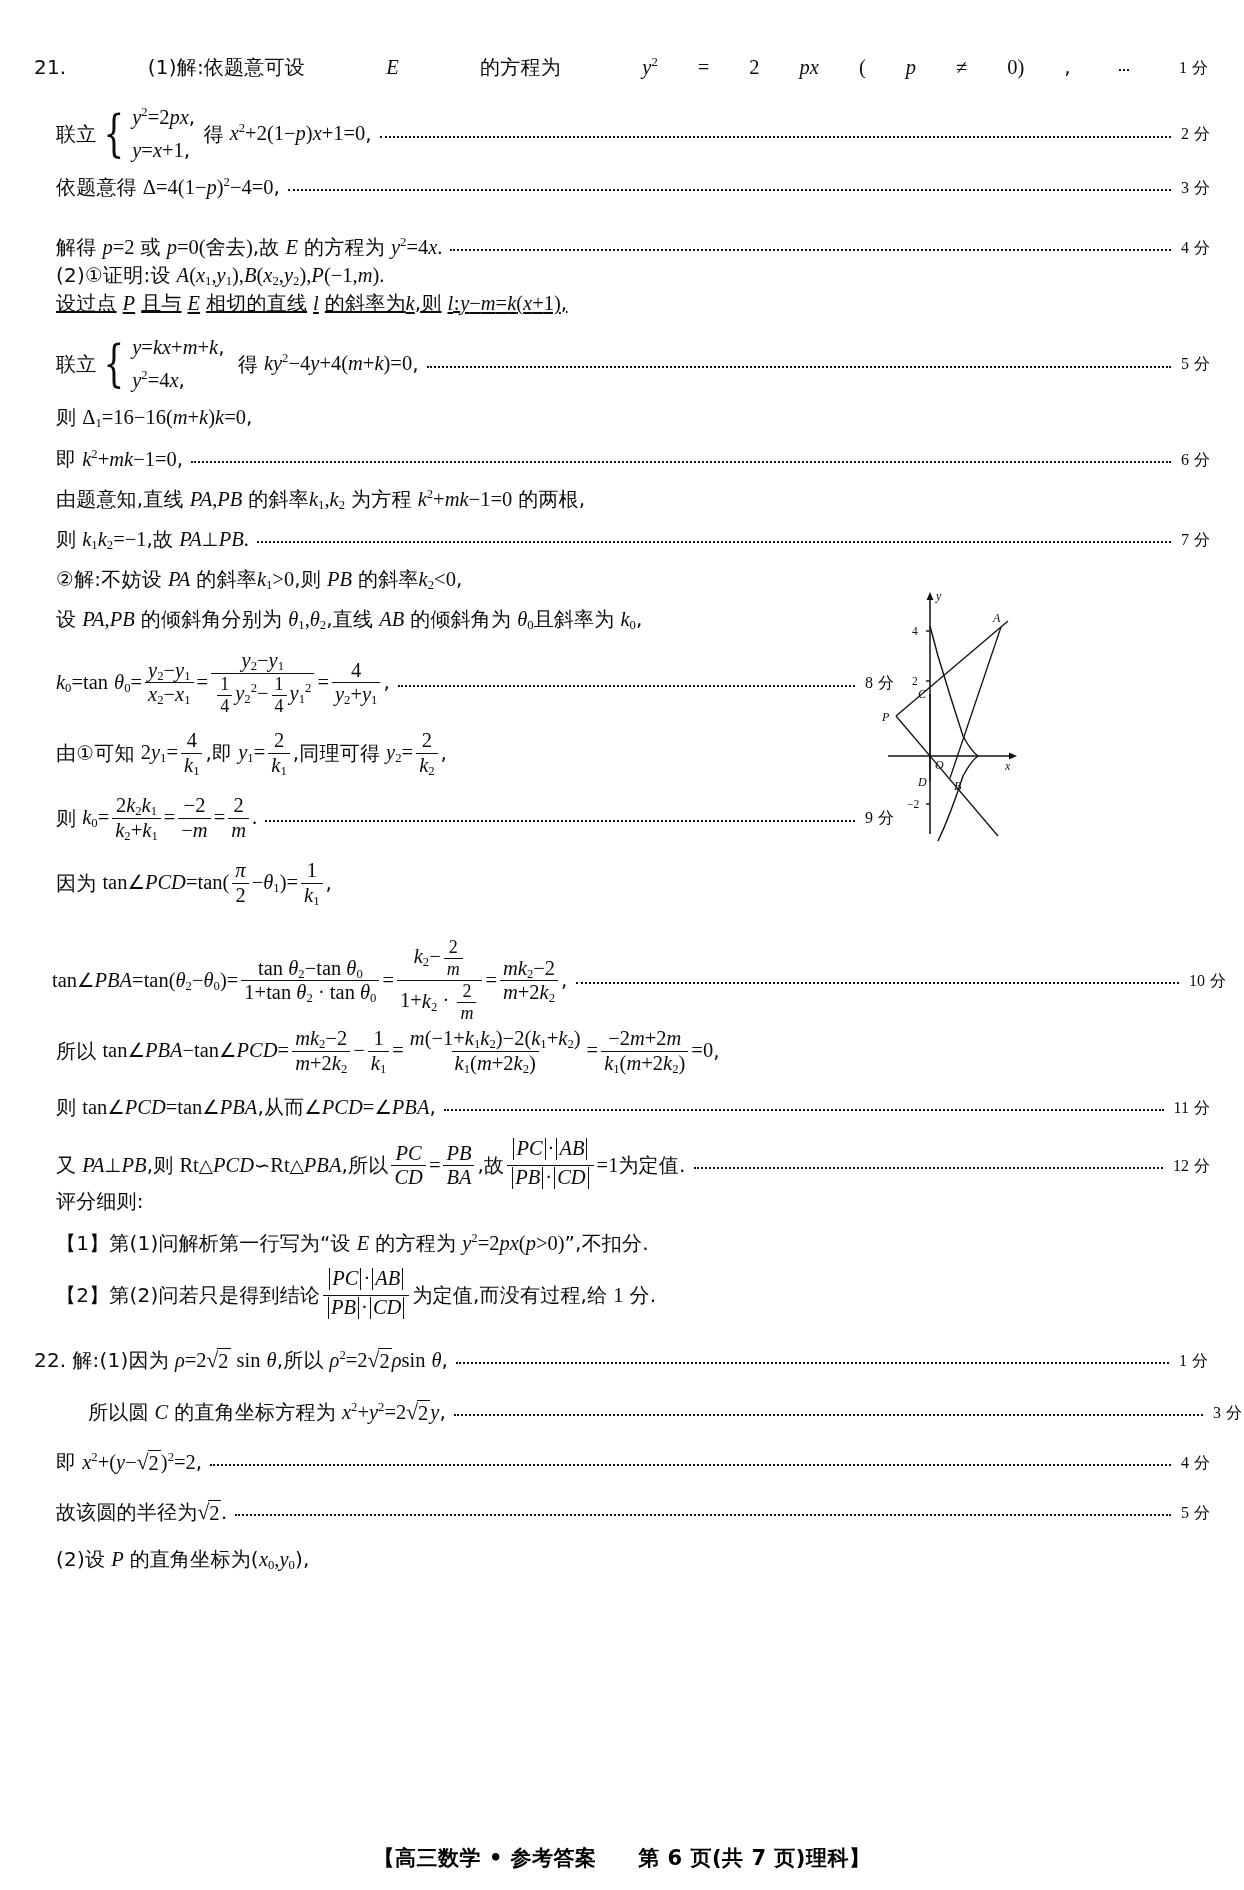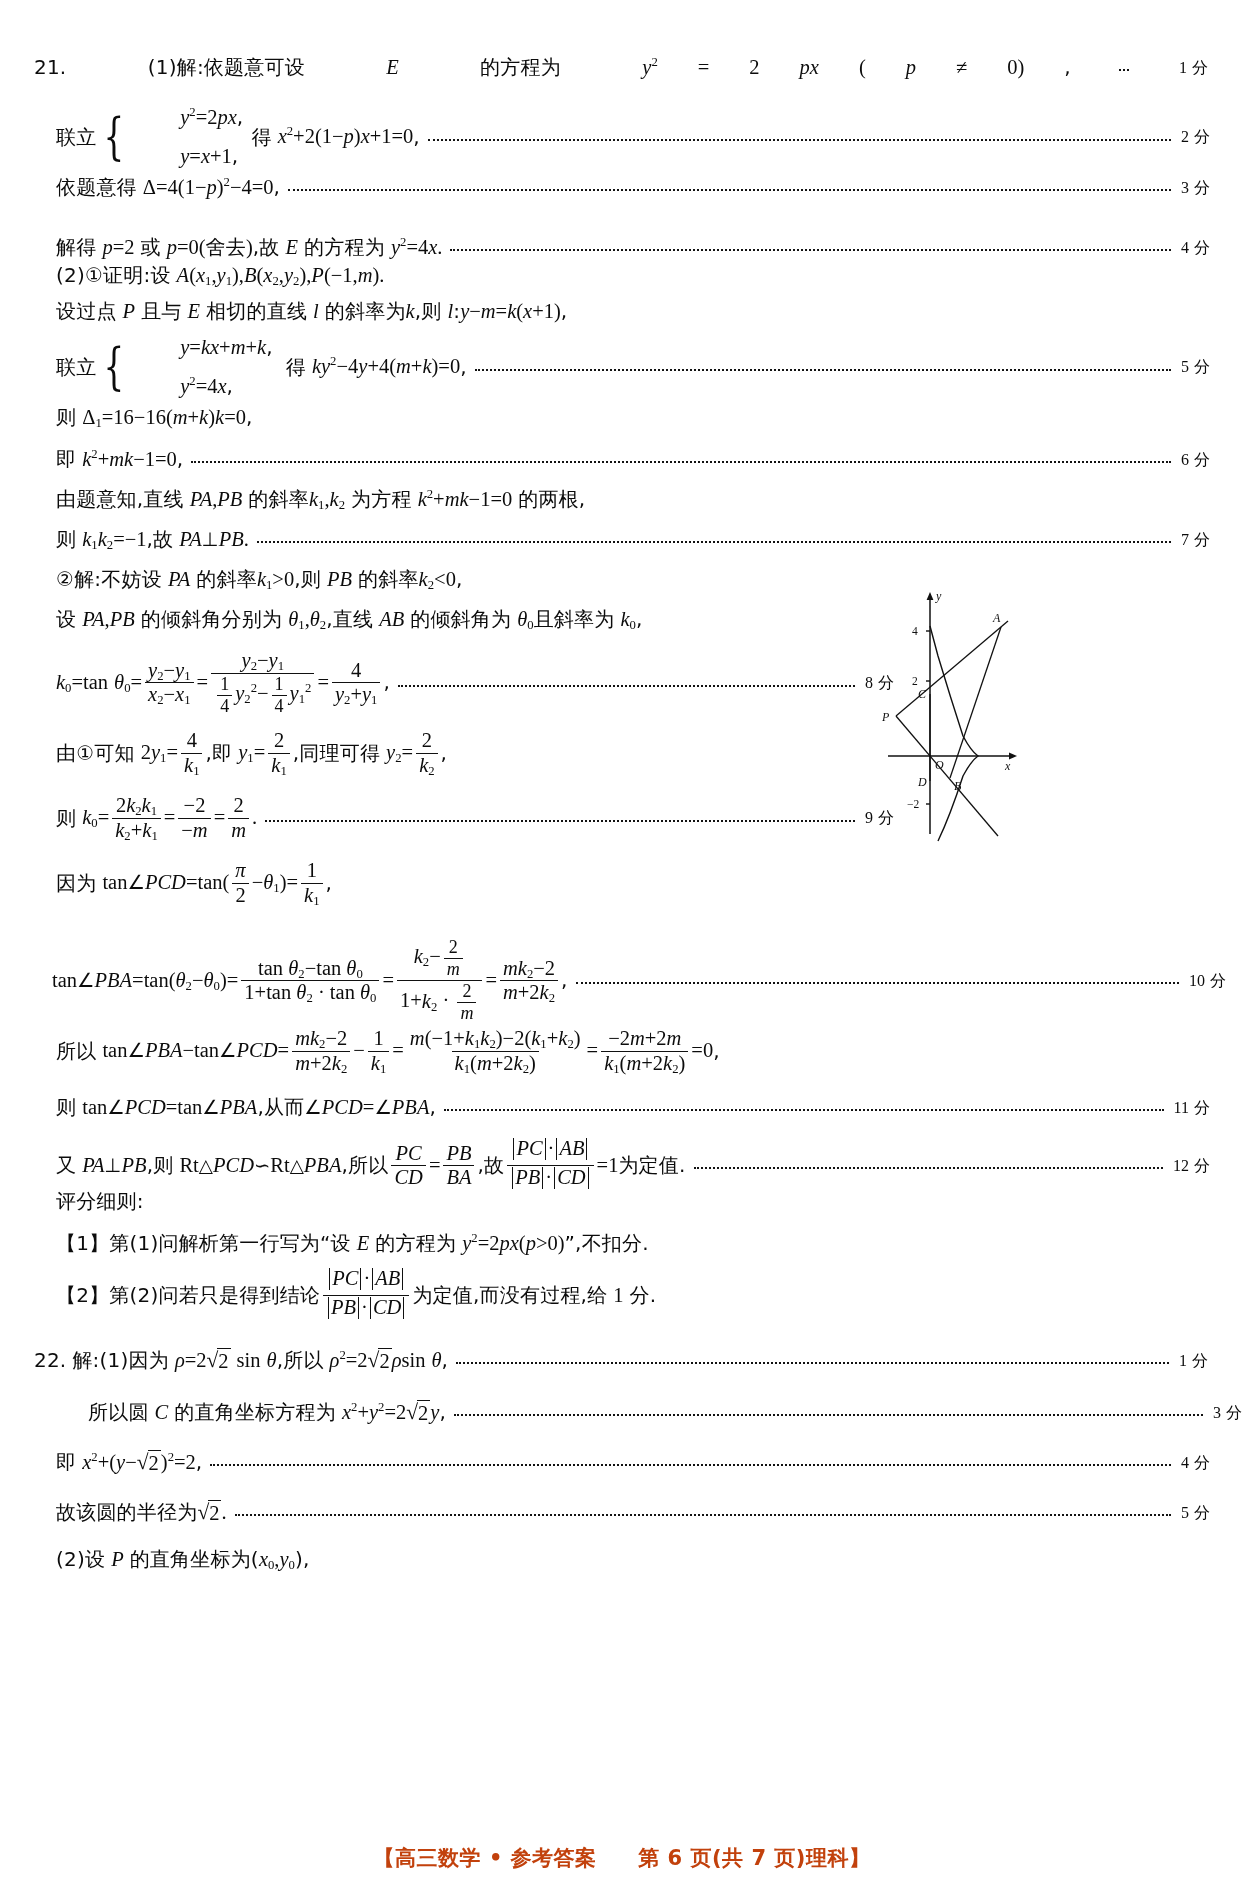--- a/index.html
+++ b/index.html
@@ -51,31 +51,31 @@
   .sqrt{display:inline-flex;align-items:flex-start;}
   .sqrt .rad{font-size:1.05em;margin-right:-1px;}
   .sqrt .rcont{border-top:1.5px solid #111;padding:1px 2px 0 1px;}
 
   
   .system{display:inline-flex;align-items:center;vertical-align:middle;margin:0 2px;}
   .system .brace{
     font-size:50px;line-height:.72;font-family:"DejaVu Serif",serif;
     margin-right:2px;transform:scaleX(.65);display:inline-block;
   }
-  .system .rows{display:inline-flex;flex-direction:column;gap:15px;margin-left:48px;}
+  .system .rows{display:inline-flex;flex-direction:column;gap:9px;}
 
   
   .figure{position:absolute;}
   .figure svg{display:block;}
 
   
   .footer{
     position:absolute;left:0;right:0;bottom:18px;text-align:center;
     font-family:"DejaVu Sans","Liberation Sans",sans-serif;
-    font-weight:bold;font-size:21px;color:#c2410c;letter-spacing:.5px;
+    font-weight:bold;font-size:21px;color:#000000;letter-spacing:.5px;
   }
   .footer .bk{font-family:"DejaVu Sans",sans-serif;}
   .abs{display:inline-flex;align-items:center;}
   .bar{display:inline-block;width:0;border-left:1.6px solid #111;height:1.05em;margin:0 2px;}
   .ang{font-family:"DejaVu Sans",sans-serif;font-size:.95em;}
   .tri{font-family:"DejaVu Sans",sans-serif;font-size:.9em;}
 </style>
 </head>
 <body>
 
@@ -136,21 +136,21 @@
       <span class="mi">x<sub class="sb">2</sub></span>
       <span class="mn">,</span>
       <span class="mi">y<sub class="sb">2</sub></span>
       <span class="mn">),</span>
     <span class="mi">P</span>
       <span class="mn">(−1,</span>
       <span class="mi">m</span>
       <span class="mn">).</span>
   </div>
 
-  <div class="line body-line" style="top:300px;">
+  <div class="line body-line" style="top:292px;text-decoration:underline;">
     <span class="cn">设过点</span><span class="sp"></span><span class="mi">P</span><span class="sp"></span>
     <span class="cn">且与</span><span class="sp"></span><span class="mi">E</span><span class="sp"></span><span class="cn">相切的直线</span><span class="sp"></span>
     <span class="mi">l</span><span class="sp"></span><span class="cn">的斜率为</span><span class="mi">k</span><span class="cn">,则</span><span class="sp"></span>
     <span class="mi">l</span><span class="cn">:</span><span class="mi">y</span>−<span class="mi">m</span>=<span class="mi">k</span><span class="mn">(</span><span class="mi">x</span>+<span class="mn">1)</span><span class="cn">,</span>
   </div>
 
   <div class="line body-line" style="top:336px;width:1154px;">
     <span class="cn">联立</span>
     <span class="system">
       <span class="brace">{</span>

